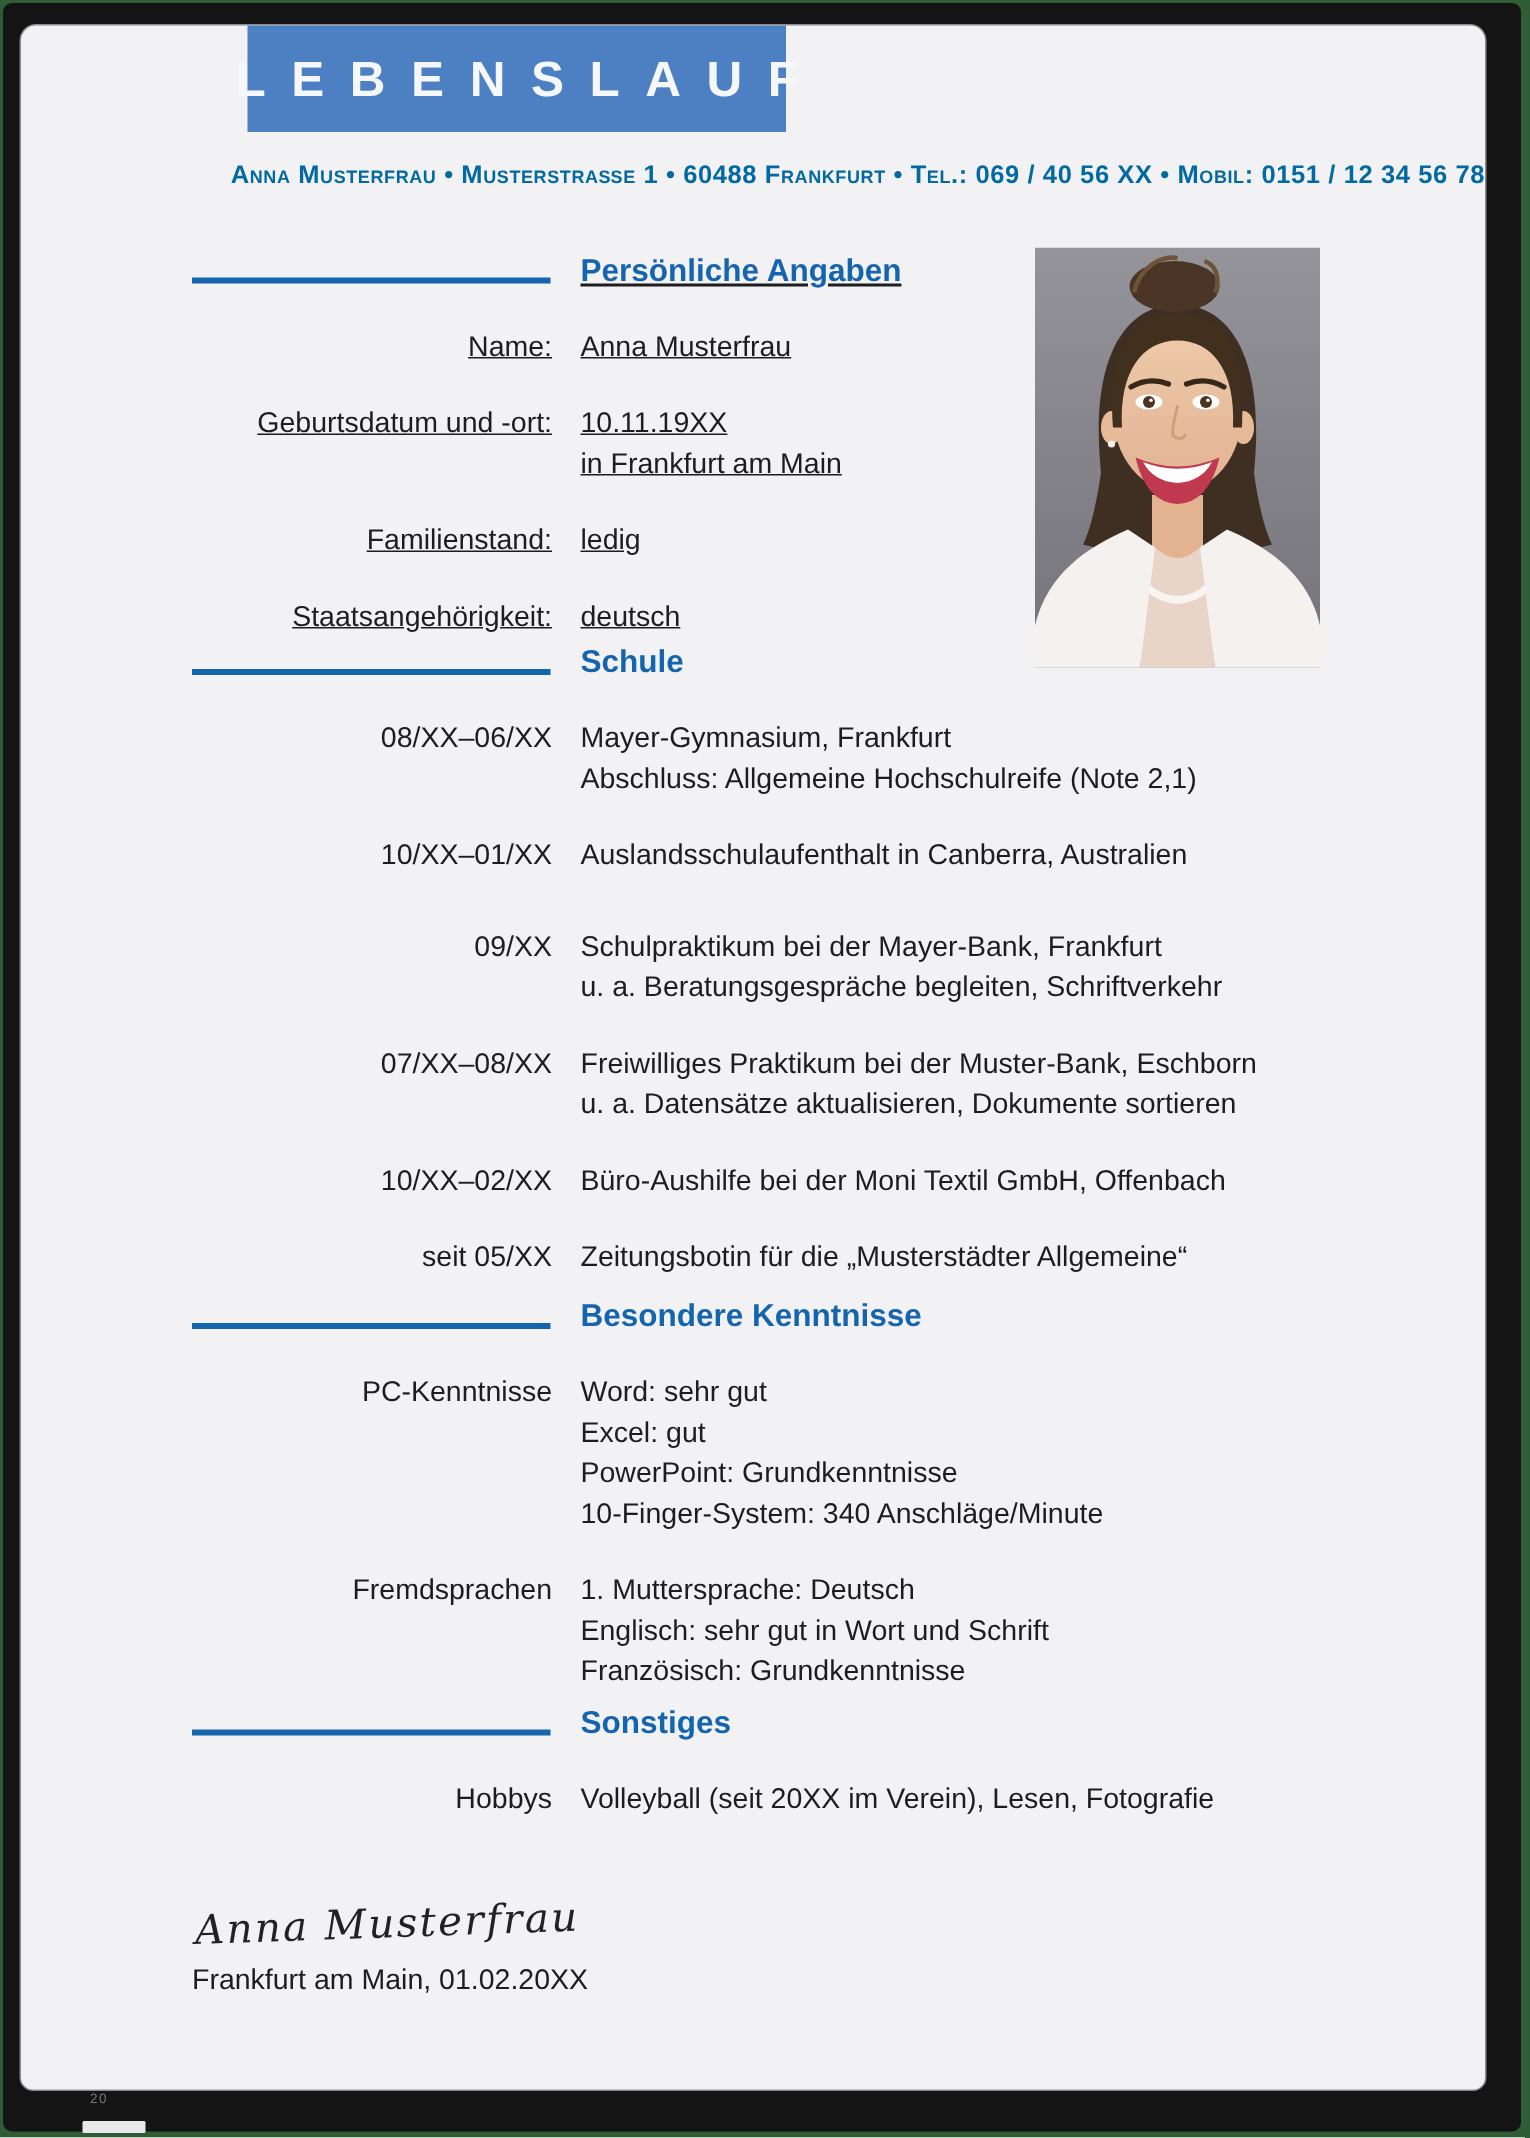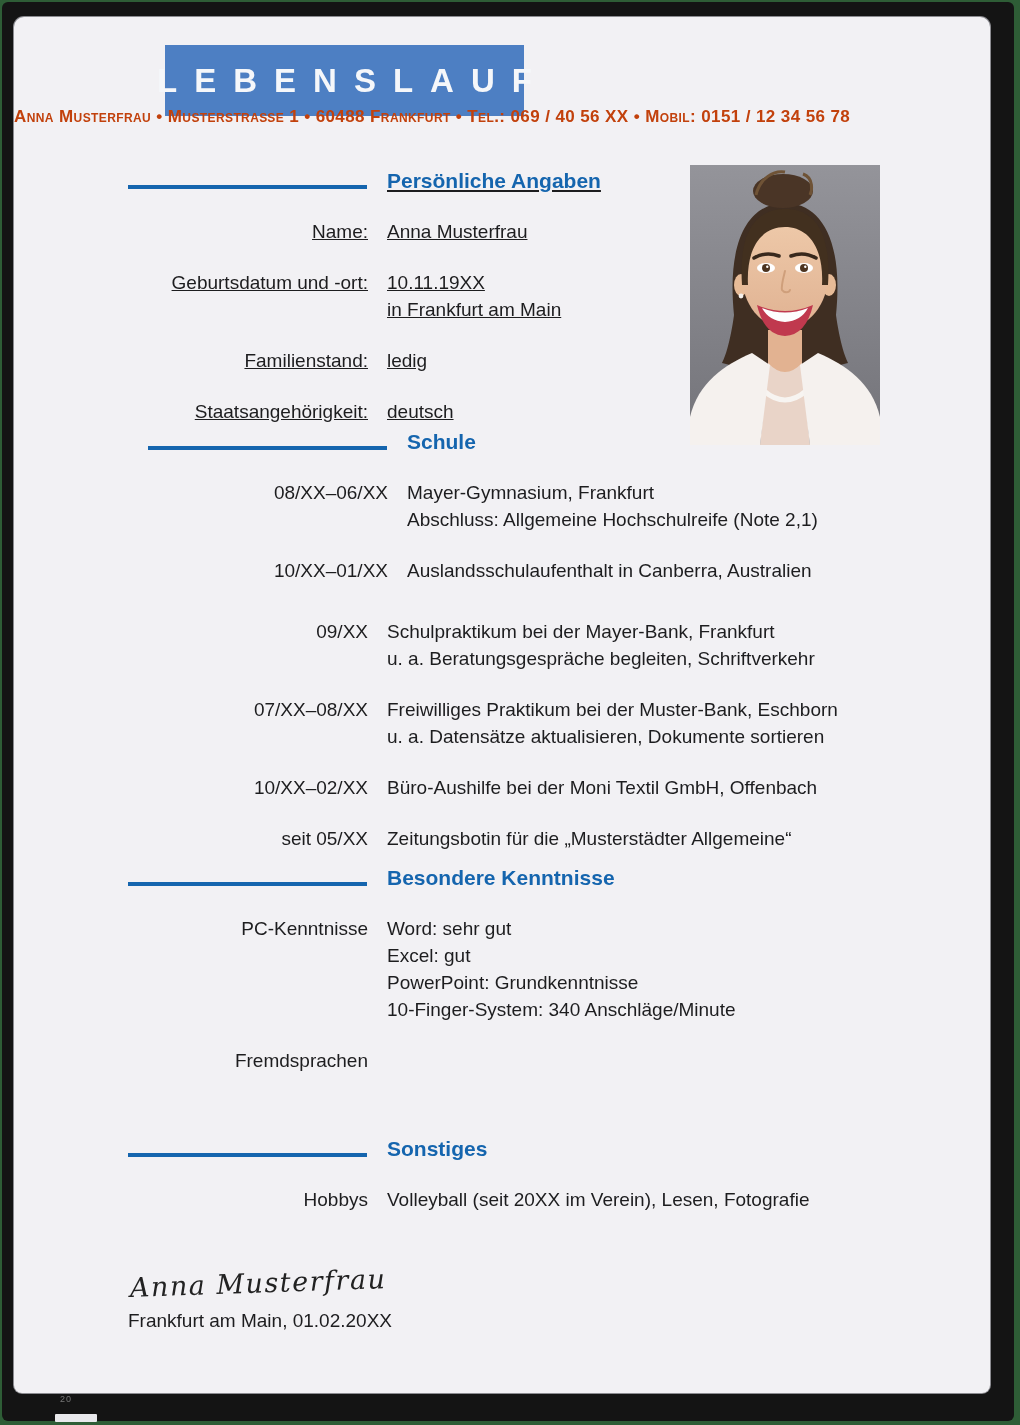--- a/index.html
+++ b/index.html
@@ -7,28 +7,28 @@
   body { font-family:"Liberation Sans", sans-serif; }
 
   .screen { position:relative; width:1020px; height:1425px; background:#2e5d36; overflow:hidden; }
   .frame  { position:absolute; left:2px; top:2px; right:6px; bottom:4px; background:#141414; border-radius:6px; }
 
   .page { position:absolute; left:14px; top:17px; width:976px; height:1376px;
           background:#f2f1f4; border-radius:10px 10px 8px 8px;
           box-shadow:0 0 0 1px #8b8b90; color:#1d1d1f; }
 
   .banner { position:absolute; left:151px; top:0; width:359px; height:71px;
-            background:#4d7fc3; display:flex; align-items:center; justify-content:center;margin-top:28px; }
+            background:#4d7fc3; display:flex; align-items:center; justify-content:center; }
   .banner span { color:#f5f7fa; font-size:33px; font-weight:700; letter-spacing:17px; text-indent:17px; }
 
-  .contact { position:absolute; top:90px; left:0; width:100%; text-align:left;
-             font-size:17px; font-weight:600; font-variant:small-caps; letter-spacing:0.4px; color:#c2410c; }
+  .contact { position:absolute; top:90px; left:0; width:100%; text-align:right;
+             font-size:17px; font-weight:600; font-variant:small-caps; letter-spacing:0.4px; color:#0369a1; }
 
   .section { position:absolute; left:0; width:100%; }
-  .sec-0 { top:150px;text-decoration:underline; } .sec-1 { top:411px;padding-left:20px; } .sec-2 { top:577px; }
+  .sec-0 { top:150px;text-decoration:underline; } .sec-1 { top:411px; } .sec-2 { top:577px; }
   .sec-3 { top:847px; } .sec-4 { top:1118px; }
 
   .sec-head { display:flex; margin-bottom:17px; height:27px; }
   .rule { width:239px; margin-left:114px; height:4px; background:#1565ae; align-self:flex-end; margin-bottom:5px; }
   .sec-title { margin:0 0 0 20px; font-size:21px; font-weight:700; color:#1565ae; line-height:27px; }
 
   .row { display:grid; grid-template-columns:354px 1fr; column-gap:19px; margin-bottom:11px;
          font-size:19px; line-height:27px;margin-top:24px; }
   .row .label { text-align:right; white-space:nowrap; }
   .row .value .line { display:block; }
@@ -193,20 +193,25 @@
             <span class="label">PC-Kenntnisse</span>
             <span class="value">
               <span class="line">Word: sehr gut</span>
               <span class="line">Excel: gut</span>
               <span class="line">PowerPoint: Grundkenntnisse</span>
               <span class="line">10-Finger-System: 340 Anschläge/Minute</span>
             </span>
           </div>
           <div class="row">
             <span class="label">Fremdsprachen</span>
+            <span class="value">
+              <span class="line">1. Muttersprache: Deutsch</span>
+              <span class="line">Englisch: sehr gut in Wort und Schrift</span>
+              <span class="line">Französisch: Grundkenntnisse</span>
+            </span>
           </div>
         </section>
         <section class="section sec-4">
           <div class="sec-head">
             <span class="rule"></span>
             <h2 class="sec-title">Sonstiges</h2>
           </div>
           <div class="row">
             <span class="label">Hobbys</span>
             <span class="value">

